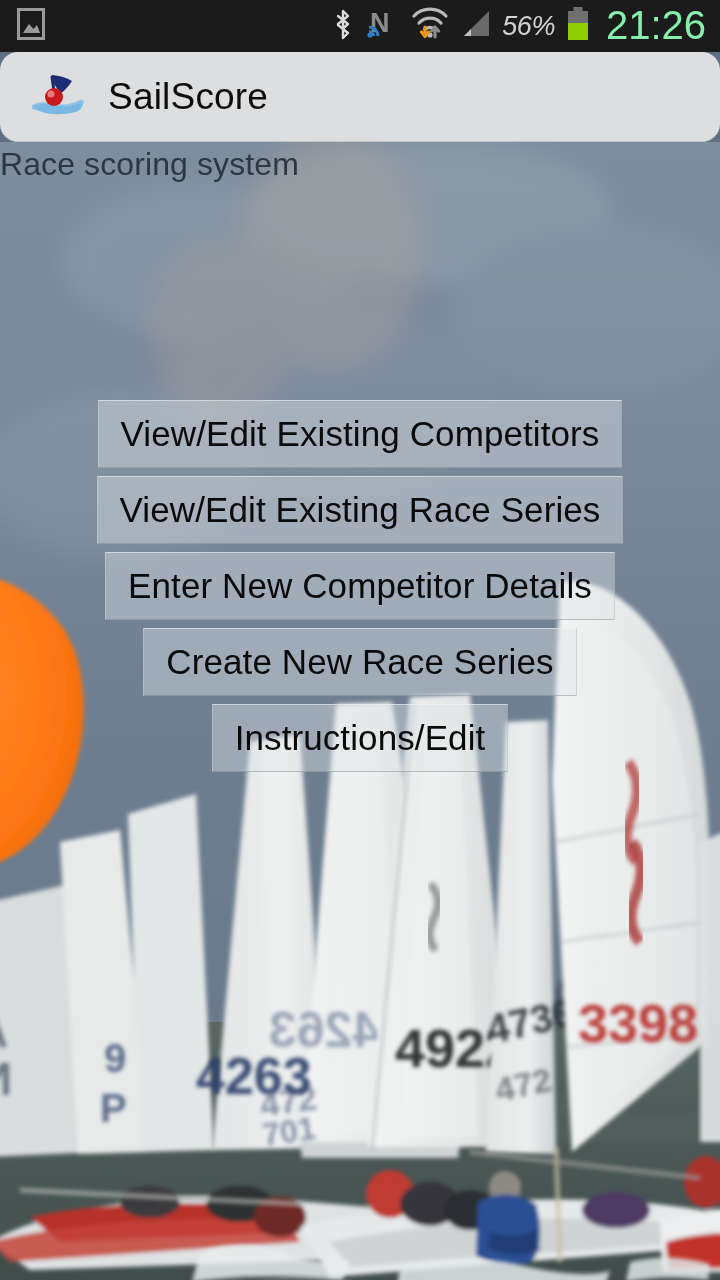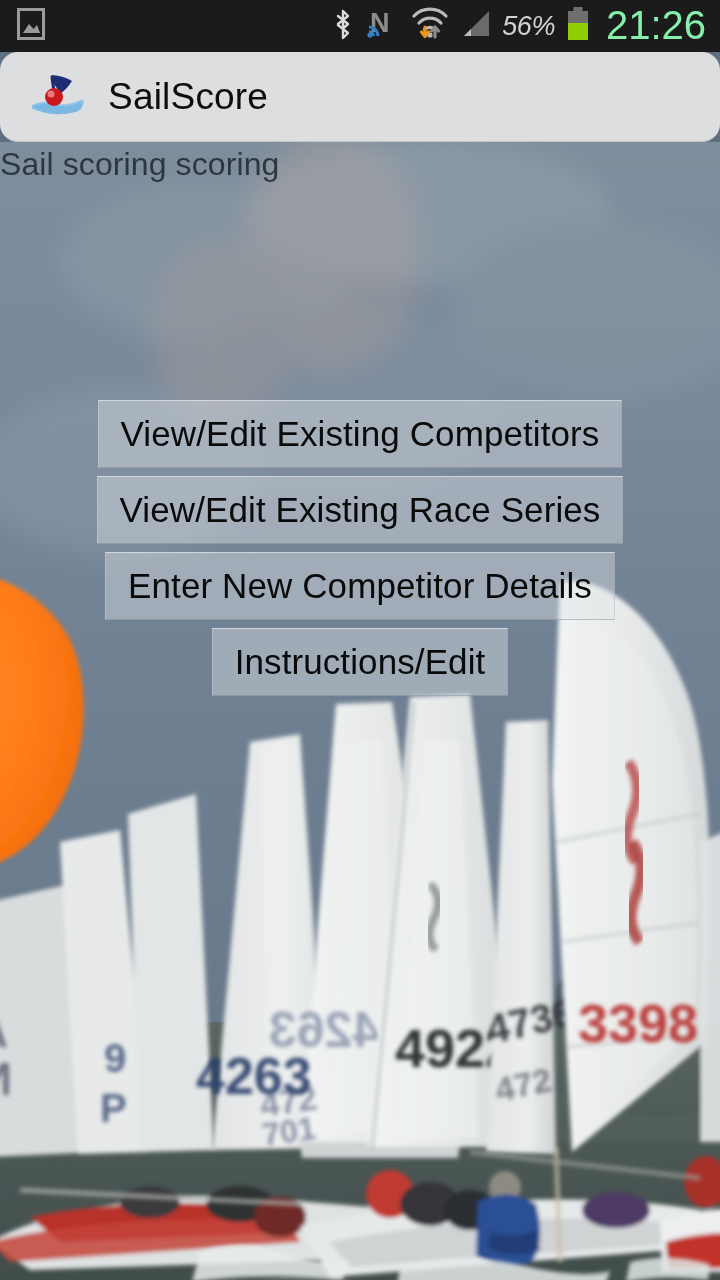--- a/index.html
+++ b/index.html
@@ -327,31 +327,34 @@
       </g>
 
       <g opacity="0.7" filter="url(#soft)">
         <path d="M470 1010 L 700 1036" stroke="#9a9c9a" stroke-width="5" fill="none"></path>
         <path d="M20 1048 L 300 1062" stroke="#b4b6b3" stroke-width="5" fill="none"></path>
         <path d="M556 1005 L 560 1120" stroke="#c9bda4" stroke-width="5" fill="none"></path>
       </g>
     </svg>
   </div>
 
-  <div class="subtitle">Sail scoring scoring</div>
+  <div class="subtitle">Race scoring system</div>
 
   <div class="menu">
     <div class="menu-btn">
       <span>View/Edit Existing Competitors</span>
     </div>
     <div class="menu-btn">
       <span>View/Edit Existing Race Series</span>
     </div>
     <div class="menu-btn">
       <span>Enter New Competitor Details</span>
+    </div>
+    <div class="menu-btn">
+      <span>Create New Race Series</span>
     </div>
     <div class="menu-btn">
       <span>Instructions/Edit</span>
     </div>
   </div>
 
   <div class="actionbar">
     <span class="app-logo">
       <svg width="56" height="52" viewBox="0 0 56 52" xmlns="http://www.w3.org/2000/svg">
 

